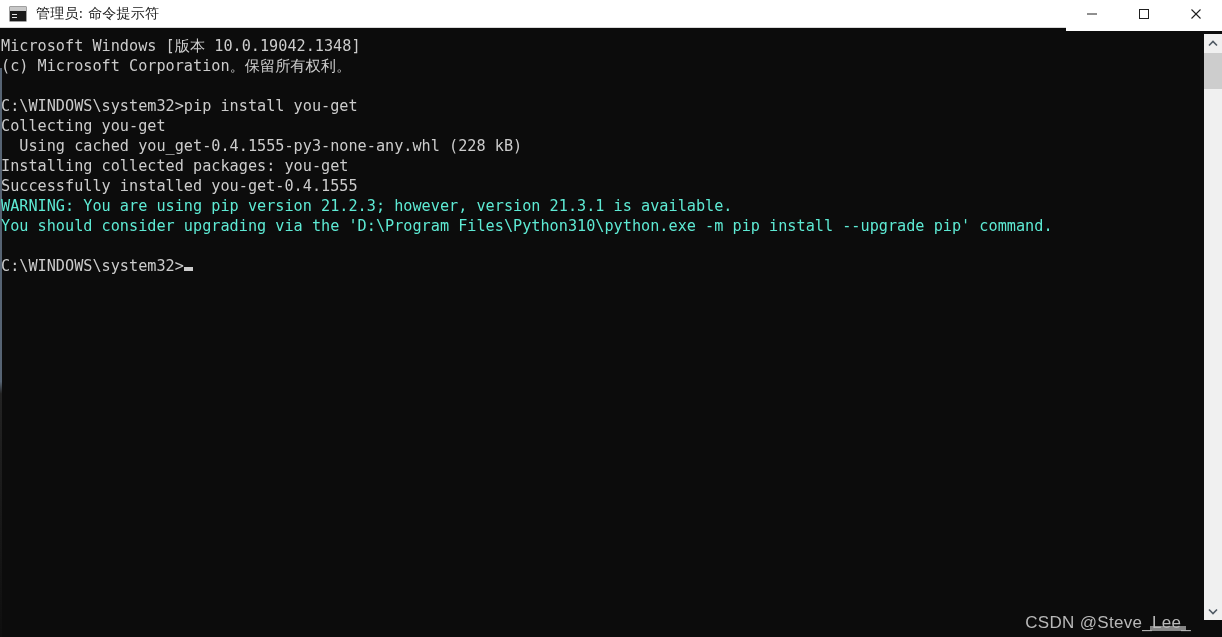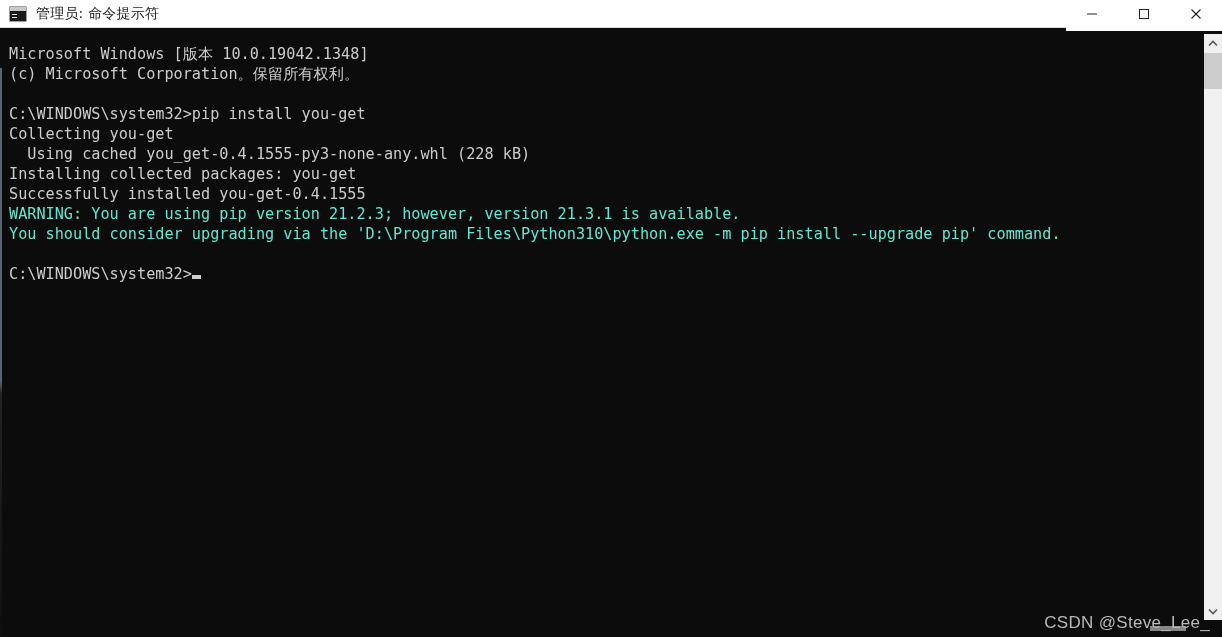--- a/index.html
+++ b/index.html
@@ -104,21 +104,21 @@
     top: 34px;
     width: 1222px;
     height: 603px;
     background: #0c0c0c;
     overflow: hidden;
   }
   #term-text {
     position: absolute;
     left: 0;
     top: 2px;
-    margin: 8px;
+    margin: 0;
     padding: 0 0 0 1px;
     font-family: "DejaVu Sans Mono", "Liberation Mono", monospace;
     font-size: 15.2px;
     line-height: 20px;
     letter-spacing: 0px;
     white-space: pre;
     color: #cccccc;
   }
   .ln { display: block; height: 20px; }
   .c-warn { color: #5eead4; }
@@ -194,21 +194,21 @@
     bottom: 6px;
     width: 36px;
     height: 5px;
     background: #9c9c9c;
     opacity: .85;
   }
 
   
   #watermark {
     position: absolute;
-    right: 12px;
+    right: 31px;
     bottom: 4px;
     font-family: "Liberation Sans", sans-serif;
     font-size: 17px;
     color: #b9b9b9;
     white-space: nowrap;
     letter-spacing: .3px;
     margin-top: 7px;
   }
 </style>
 </head>

